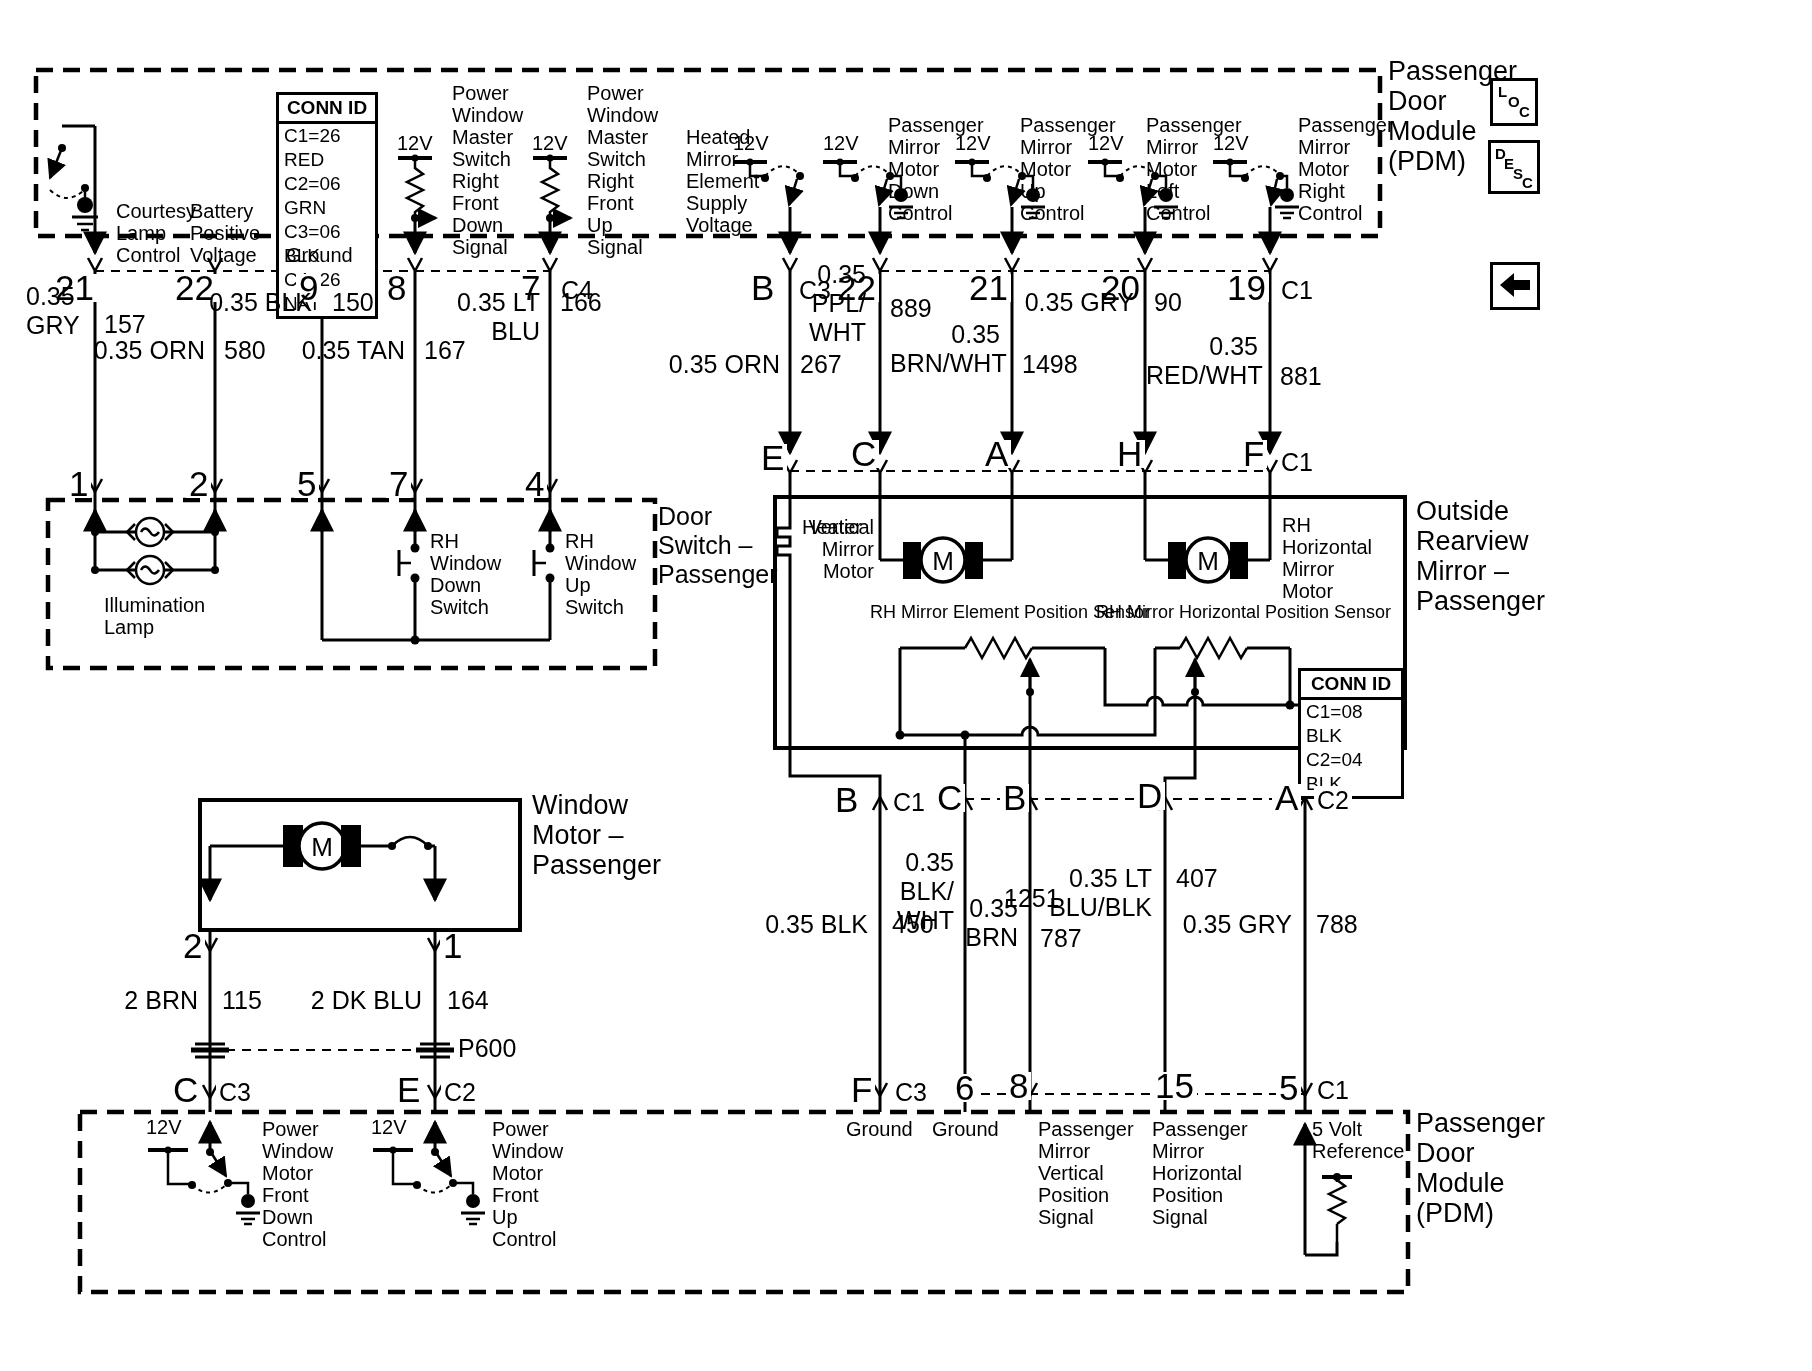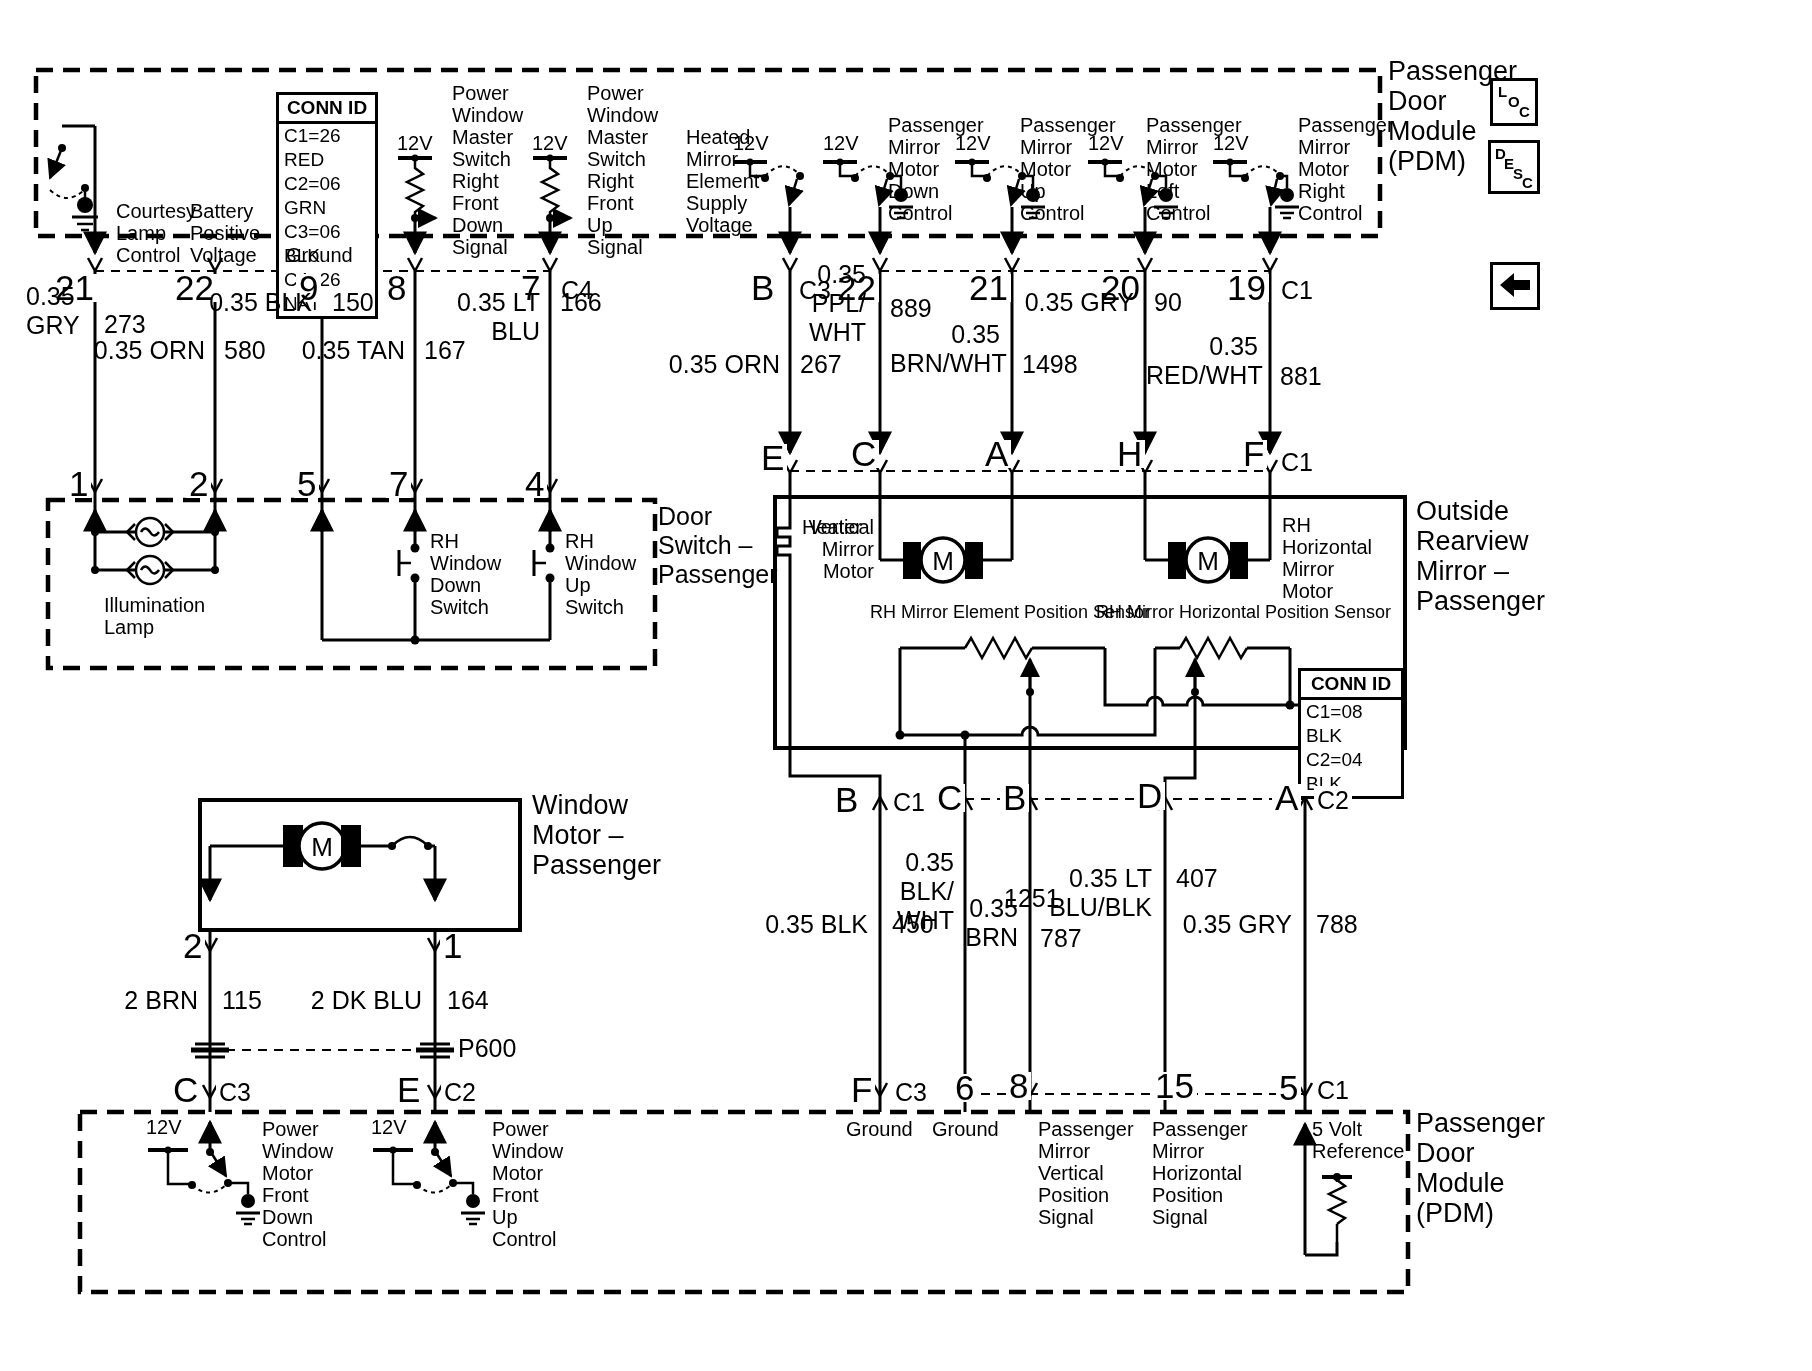--- a/index.html
+++ b/index.html
@@ -513,21 +513,21 @@
 <div class="t f26 pin" style="left:748px;top:274px">B</div>
 <div class="t f25 pin" style="left:796px;top:276px">C3</div>
 <div class="t f26 pin" style="left:834px;top:274px">22</div>
 <div class="t f26 pin" style="left:966px;top:274px">21</div>
 <div class="t f26 pin" style="left:1098px;top:274px">20</div>
 <div class="t f26 pin" style="left:1224px;top:274px">19</div>
 <div class="t f25 pin" style="left:1278px;top:276px">C1</div>
 
 <div class="t f25" style="left:26px;top:282px">0.35
 GRY</div>
-<div class="t f25" style="left:104px;top:310px">273</div>
+<div class="t f25" style="left:104px;top:310px">157</div>
 <div class="t f25 ra" style="left:88px;top:336px;width:117px">0.35 ORN</div>
 <div class="t f25" style="left:224px;top:336px">580</div>
 <div class="t f25 ra" style="left:206px;top:288px;width:106px">0.35 BLK</div>
 <div class="t f25" style="left:332px;top:288px">150</div>
 <div class="t f25 ra" style="left:298px;top:336px;width:107px">0.35 TAN</div>
 <div class="t f25" style="left:424px;top:336px">167</div>
 <div class="t f25 ra" style="left:404px;top:288px;width:136px">0.35 LT BLU</div>
 <div class="t f25" style="left:560px;top:288px">166</div>
 
 <div class="t f25 ra" style="left:662px;top:350px;width:118px">0.35 ORN</div>

